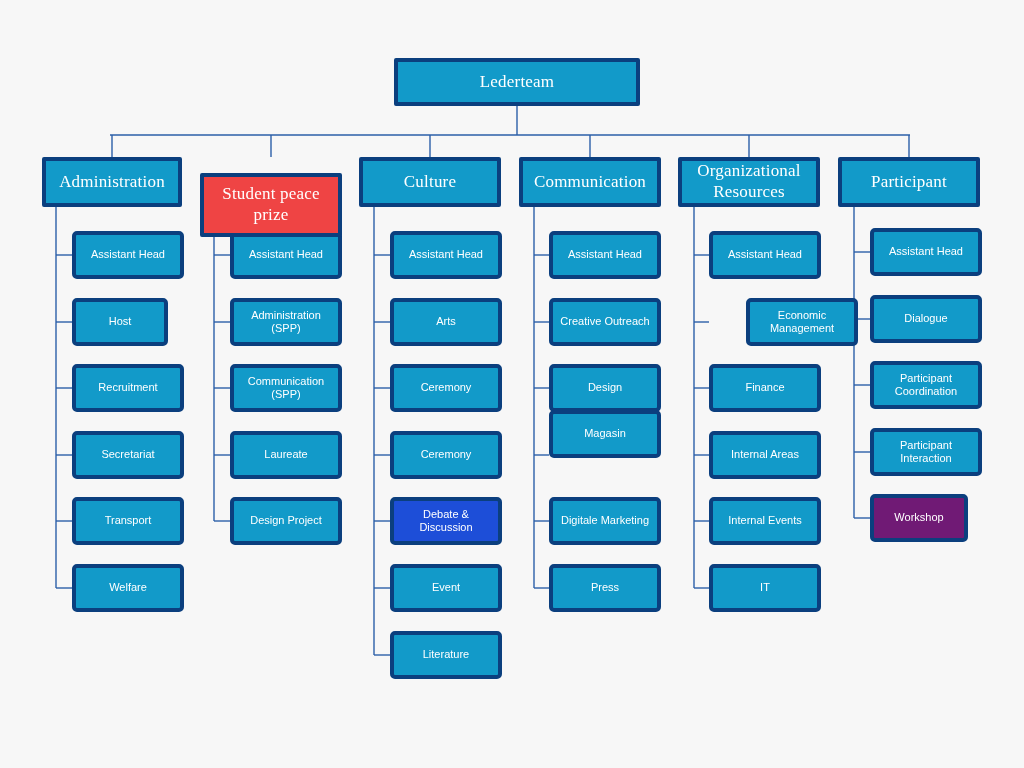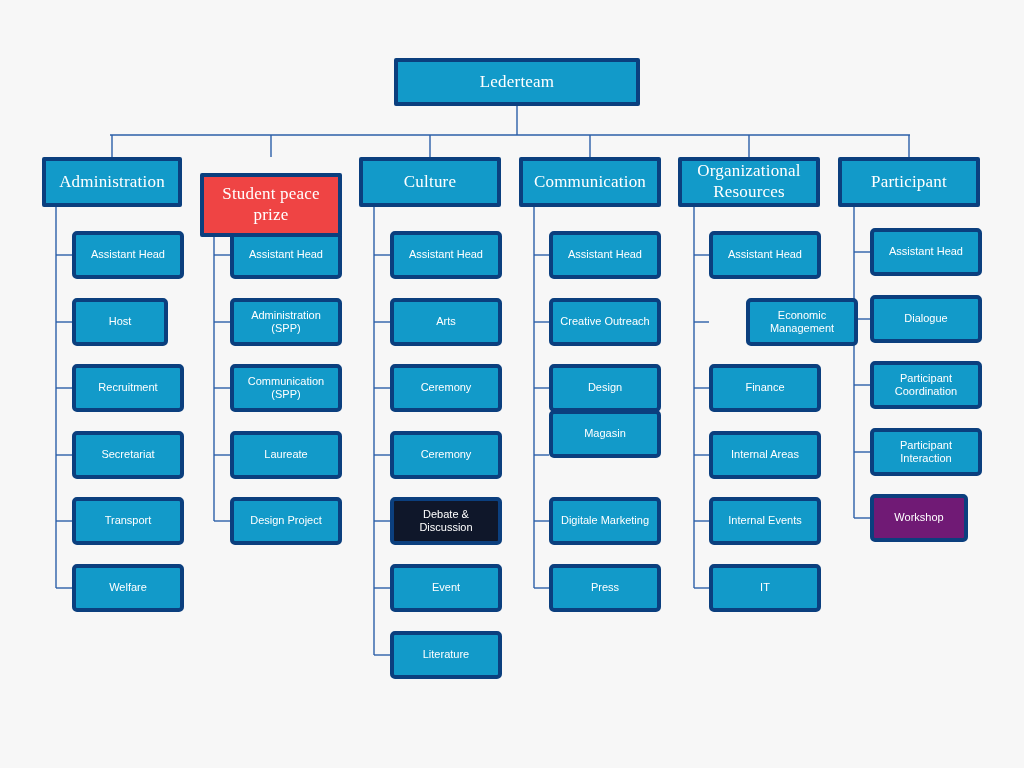--- a/index.html
+++ b/index.html
@@ -168,21 +168,21 @@
       </div>
       <div class="node node-leaf" style="left: 390px; top: 298px; width: 112px; height: 48px; background: rgb(18, 154, 201); border-color: rgb(11, 63, 126); color: rgb(255, 255, 255);">
         <span class="node-label">Arts</span>
       </div>
       <div class="node node-leaf" style="left: 390px; top: 364px; width: 112px; height: 48px; background: rgb(18, 154, 201); border-color: rgb(11, 63, 126); color: rgb(255, 255, 255);">
         <span class="node-label">Ceremony</span>
       </div>
       <div class="node node-leaf" style="left: 390px; top: 431px; width: 112px; height: 48px; background: rgb(18, 154, 201); border-color: rgb(11, 63, 126); color: rgb(255, 255, 255);">
         <span class="node-label">Ceremony</span>
       </div>
-      <div class="node node-leaf" style="left: 390px; top: 497px; width: 112px; height: 48px; background: #0f172a; border-color: rgb(11, 63, 126); color: rgb(255, 255, 255);">
+      <div class="node node-leaf" style="left: 390px; top: 497px; width: 112px; height: 48px; background: #1d4ed8; border-color: rgb(11, 63, 126); color: rgb(255, 255, 255);">
         <span class="node-label">Debate &amp; Discussion</span>
       </div>
       <div class="node node-leaf" style="left: 390px; top: 564px; width: 112px; height: 48px; background: rgb(18, 154, 201); border-color: rgb(11, 63, 126); color: rgb(255, 255, 255);">
         <span class="node-label">Event</span>
       </div>
       <div class="node node-leaf" style="left: 390px; top: 631px; width: 112px; height: 48px; background: rgb(18, 154, 201); border-color: rgb(11, 63, 126); color: rgb(255, 255, 255);">
         <span class="node-label">Literature</span>
       </div>
       <div class="node node-dept" style="left: 359px; top: 157px; width: 142px; height: 50px; background: rgb(18, 154, 201); border-color: rgb(11, 63, 126); color: rgb(255, 255, 255);">
         <span class="node-label">Culture</span>

